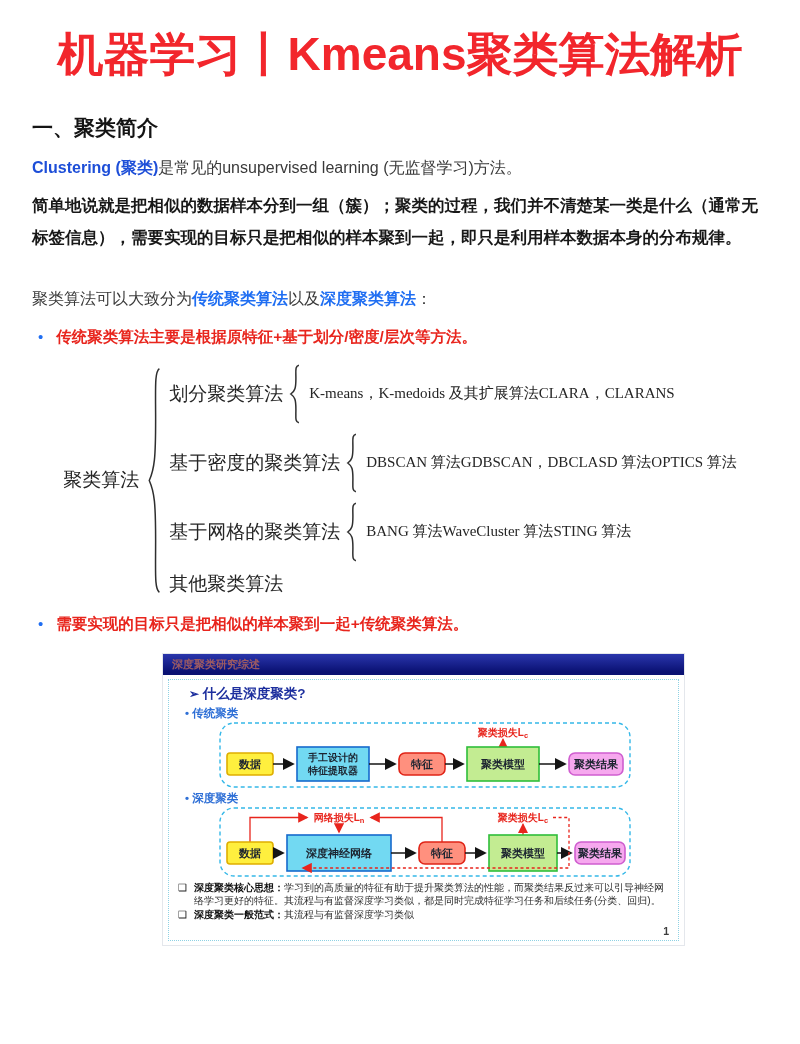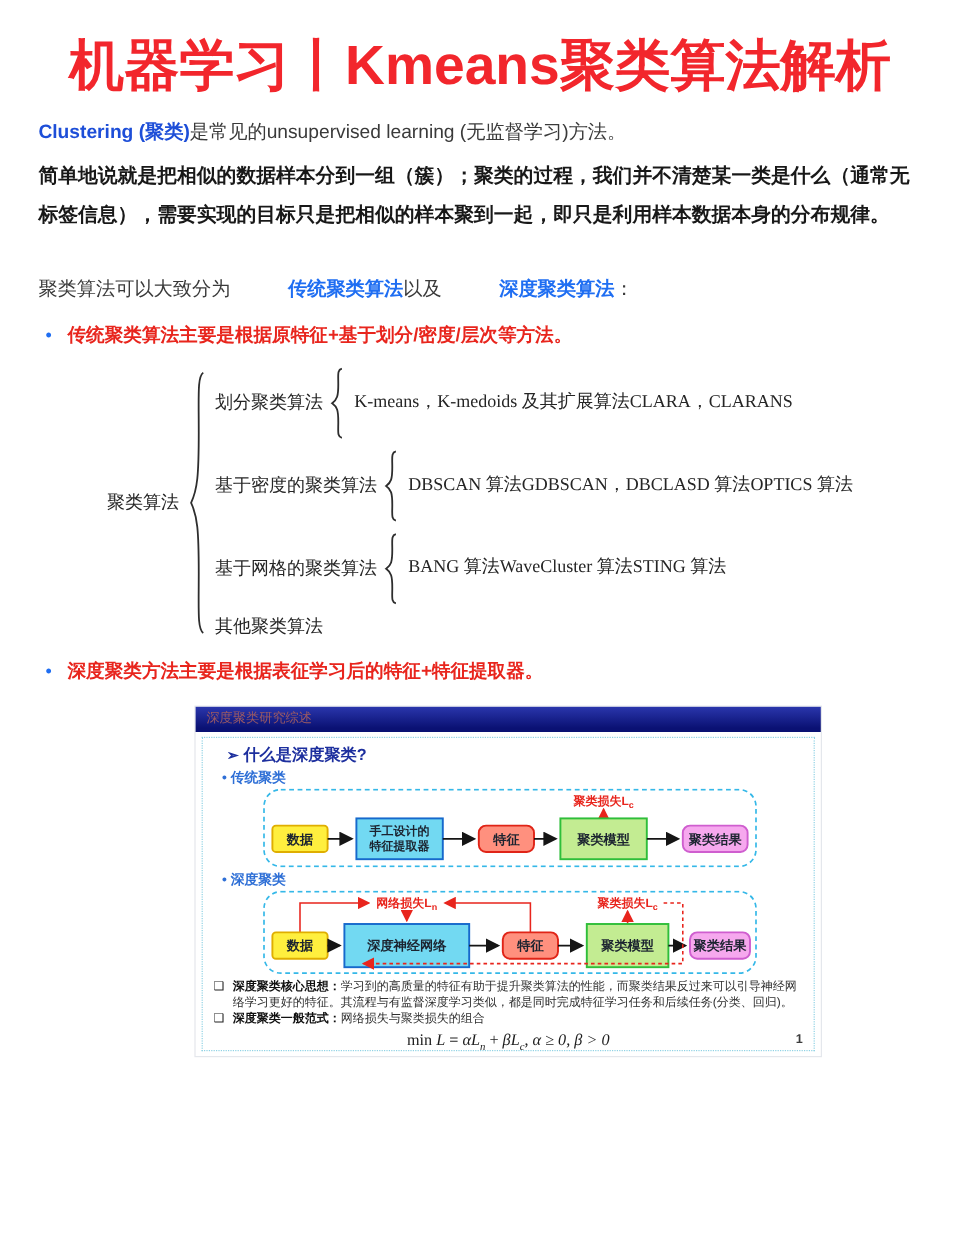--- a/index.html
+++ b/index.html
@@ -15,50 +15,50 @@
   }
   
   .h2 { margin:30px 0 0 32px; font-size:21px; font-weight:bold; color:#141414; }
   .p1 { margin:16px 32px 0; font-size:16px; color:#3a3a3a; }
   .p1 .lead { color:#1d4ed8; font-weight:bold; }
   .p2 {
     margin:10px 26px 0 32px; font-size:16.5px; font-weight:bold; color:#181818;
     line-height:1.95;
   }
   .p3 { margin:36px 32px 0; font-size:16px; color:#3a3a3a; }
-  .p3 .link { color:#1f6ef2; font-weight:bold; cursor:pointer;margin-left:48px; }
+  .p3 .link { color:#1f6ef2; font-weight:bold; cursor:pointer; }
   .bullet { margin:17px 32px 0 38px; display:flex; gap:13px; align-items:baseline; }
   .bullet .dot { color:#1f6ef2; font-size:15px; }
   .bullet .btext { color:#e8251d; font-weight:bold; font-size:15.5px; }
   
   .tree { margin:16px auto 0; width:-moz-fit-content; width:fit-content; }
   .trow { display:flex; align-items:center; }
   .tlabel {
-    font-family:"Liberation Serif", serif; font-size:15px; color:#252525;
+    font-family:"Liberation Serif", serif; font-size:19px; color:#252525;
     white-space:nowrap; padding-right:6px;
   }
   .root-label { padding-right:8px;text-align:center; }
   .bracewrap { align-self:stretch; display:flex; width:12px; }
   .bracewrap.big { width:15px; }
   .bracewrap svg { width:100%; height:100%; }
   .brace-path { fill:none; stroke:#2e2e2e; stroke-width:1.5; vector-effect:non-scaling-stroke; }
   .tgroups { display:flex; flex-direction:column; gap:9px; padding-left:7px; }
   .titems { display:flex; flex-direction:row; padding-left:8px; }
   .titem {
     font-family:"Liberation Serif", serif; font-size:15px; line-height:23px;
     color:#252525; white-space:nowrap;
   }
   
   .slide {
     margin:18px 0 0 162px; width:523px; height:293px; background:#fff;
     border:1px solid #e4e7ec; position:relative;
   }
   .slide-header {
     height:21px; background:linear-gradient(180deg,#2a36ac 0%, #0a1173 85%);
-    color:#9b5a63; font-size:11px; font-weight:normal; line-height:21px; padding-left:9px;
+    color:#9b5a63; font-size:11px; font-weight:bold; line-height:21px; padding-left:9px;
   }
   .slide-content {
     position:absolute; left:5px; right:5px; top:25px; bottom:4px;
     border:1px dotted #8fd2e4; padding:3px 8px 2px;
   }
   .q-line { color:#1d2f9e; font-weight:bold; font-size:13.5px; margin:2px 0 0 12px; }
   .q-line .qmark { font-size:12px; }
   .sec-line { color:#2e6fd6; font-size:11.5px; font-weight:bold; margin:3px 0 1px 8px; }
   svg.flow { display:block; margin:0 0 0 42px; }
   .dashbox { fill:none; stroke:#35b8e8; stroke-width:1.4; stroke-dasharray:4 3; }
@@ -85,20 +85,21 @@
   .formula sub { font-size:9px; font-style:italic; }
   .pagenum { position:absolute; right:9px; bottom:3px; font-size:10.5px; font-weight:bold; color:#3d3d3d; }
 </style>
 </head>
 <body>
 
 <main>
 
   <h1 class="title">机器学习丨Kmeans聚类算法解析</h1>
 
+  <h2 class="h2">一、聚类简介</h2>
 
   <p class="p1"><span class="lead">Clustering (聚类)</span><span>是常见的unsupervised learning (无监督学习)方法。</span></p>
 
   <p class="p2">简单地说就是把相似的数据样本分到一组（簇）；聚类的过程，我们并不清楚某一类是什么（通常无标签信息），需要实现的目标只是把相似的样本聚到一起，即只是利用样本数据本身的分布规律。</p>
 
   <p class="p3"><span>聚类算法可以大致分为</span><span class="link">传统聚类算法</span><span>以及</span><span class="link">深度聚类算法</span><span>：</span></p>
 
   <div class="bullet">
     <span class="dot">•</span>
     <span class="btext">传统聚类算法主要是根据原特征+基于划分/密度/层次等方法。</span>
@@ -159,21 +160,21 @@
         <div class="trow">
           <div class="tlabel">其他聚类算法</div>
         </div>
 
       </div>
     </div>
   </figure>
 
   <div class="bullet">
     <span class="dot">•</span>
-    <span class="btext">深度聚类方法主要是根据表征学习后的特征+特征提取器。</span>
+    <span class="btext">需要实现的目标只是把相似的样本聚到一起+传统聚类算法。</span>
   </div>
 
   <section class="slide">
     <div class="slide-header">
       <span>深度聚类研究综述</span>
     </div>
     <div class="slide-content">
 
       <div class="q-line">
         <span class="qmark">➢</span>
@@ -247,21 +248,20 @@
         <text class="blabel" x="381" y="50">聚类结果</text>
         <line class="karrow" x1="54" y1="46" x2="64" y2="46" marker-end="url(#ab2)"></line>
         <line class="karrow" x1="172" y1="46" x2="196" y2="46" marker-end="url(#ab2)"></line>
         <line class="karrow" x1="246" y1="46" x2="266" y2="46" marker-end="url(#ab2)"></line>
         <line class="karrow" x1="338" y1="46" x2="352" y2="46" marker-end="url(#ab2)"></line>
         <path class="rline rdash" d="M334,10.5 L350,10.5 L350,61 L84,61" marker-end="url(#ar2)"></path>
       </svg>
 
       <p class="core"><span class="sqg">❑</span><b>深度聚类核心思想：</b><span>学习到的高质量的特征有助于提升聚类算法的性能，而聚类结果反过来可以引导神经网络学习更好的特征。其流程与有监督深度学习类似，都是同时完成特征学习任务和后续任务(分类、回归)。</span></p>
 
-      <p class="paradigm"><span class="sqg">❑</span><b>深度聚类一般范式：</b><span>网络损失与聚类损失的组合</span></p>
-
-      <div class="formula"><span>min </span><span class="it">L</span><span> = </span><span class="it">αL</span><sub>n</sub><span> + </span><span class="it">βL</span><sub>c</sub><span>,  </span><span class="it">α ≥ 0, β &gt; 0</span></div>
+      <p class="paradigm"><span class="sqg">❑</span><b>深度聚类一般范式：</b><span>其流程与有监督深度学习类似</span></p>
+
 
       <div class="pagenum">1</div>
     </div>
   </section>
 
 </main>
 
 </body></html>

